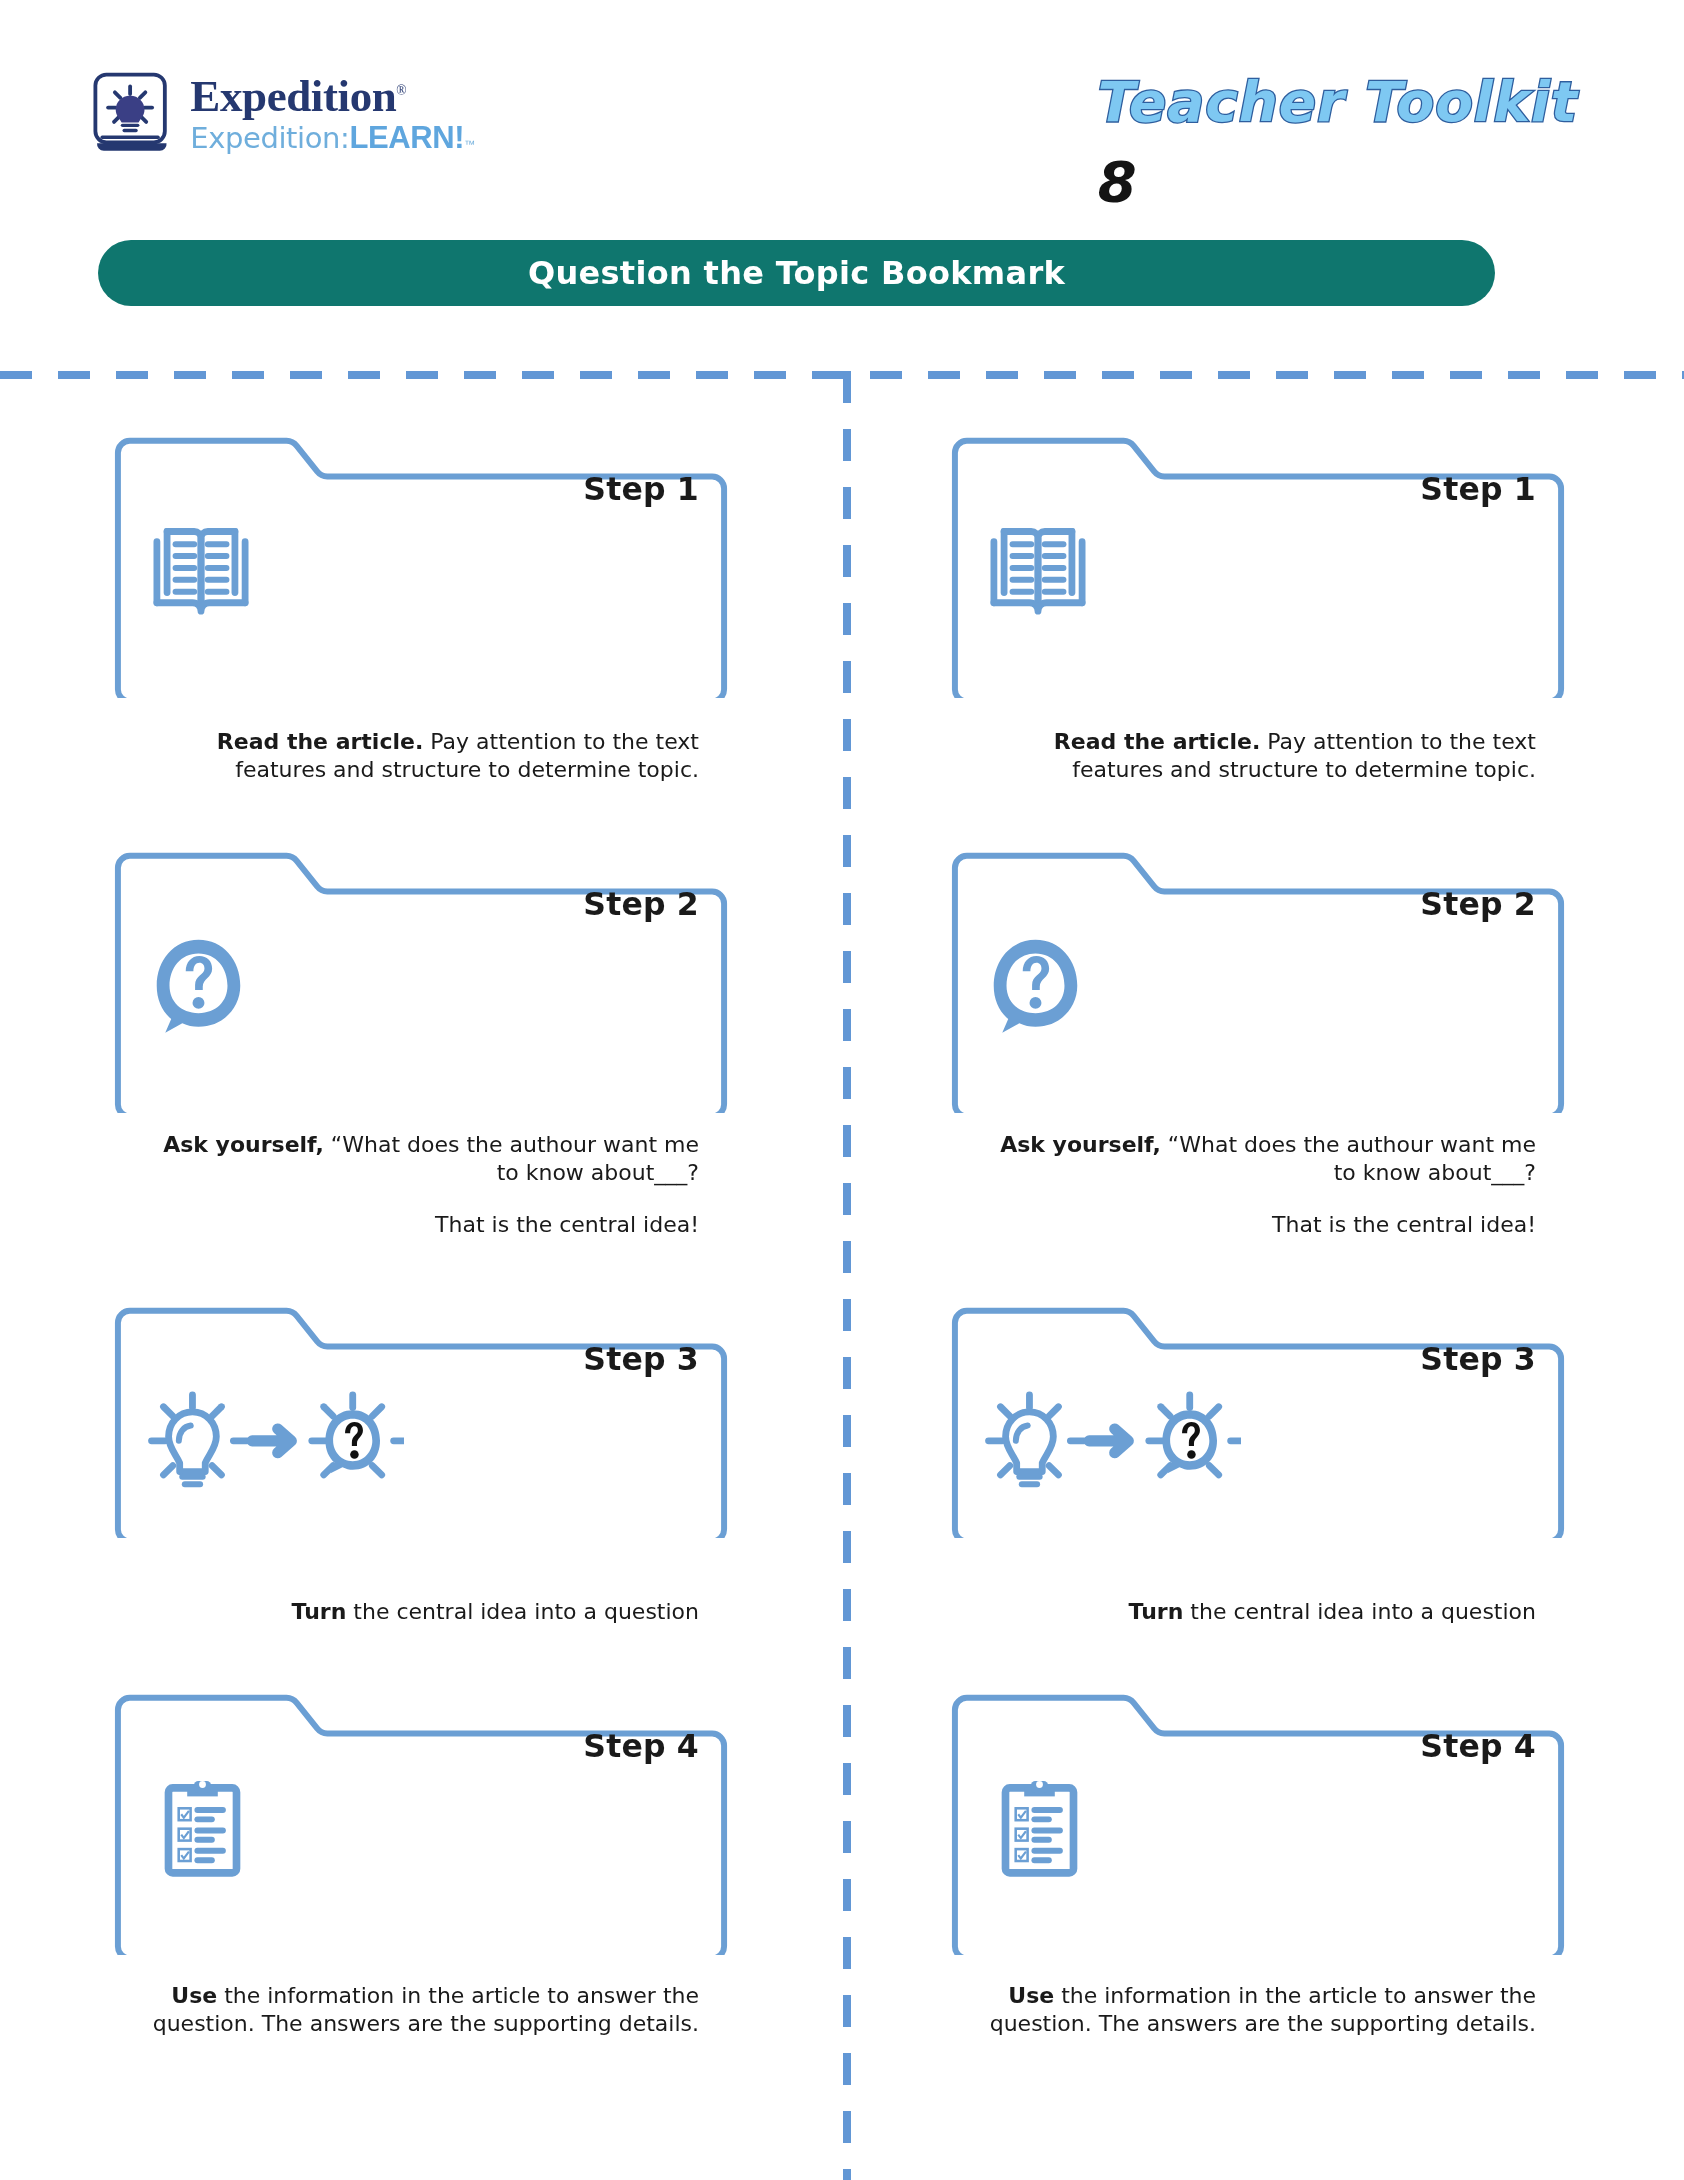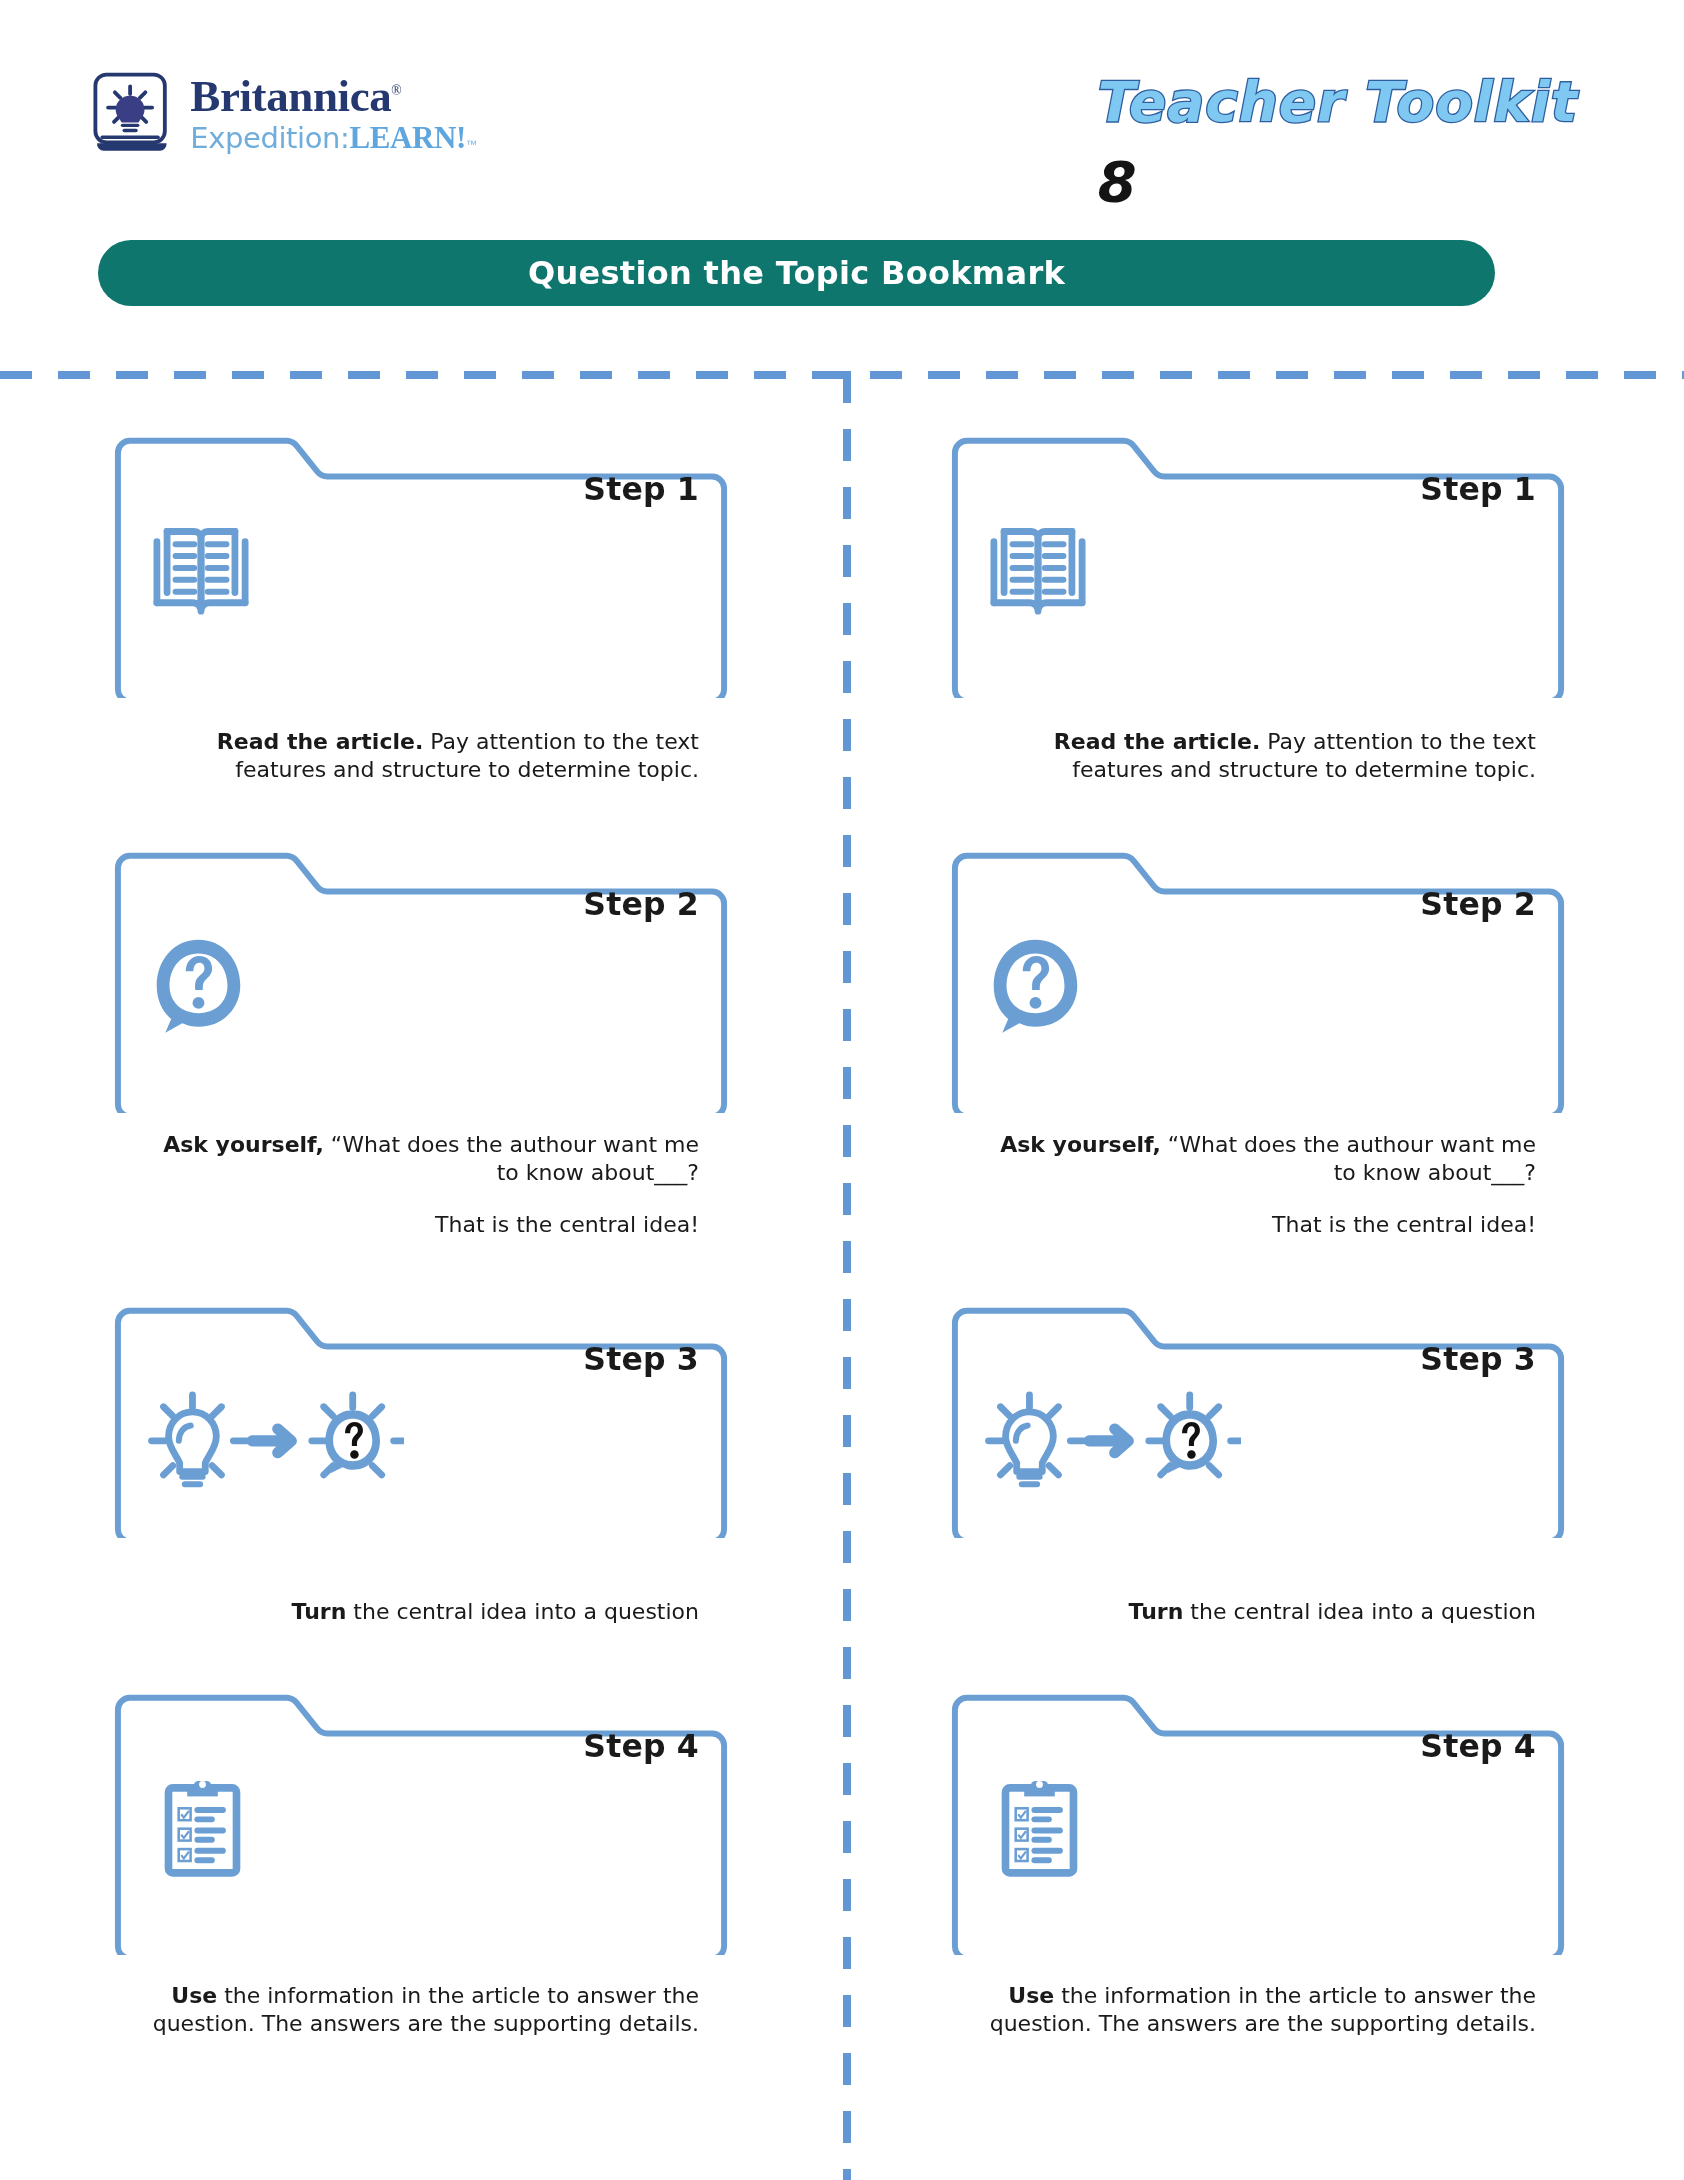--- a/index.html
+++ b/index.html
@@ -61,21 +61,21 @@
     align-items: baseline;
     margin-top: 3.4px;
   }
   .brand-sub .exp {
     font-family: "DejaVu Sans", sans-serif;
     font-size: 29px;
     color: #6FAEDC;
     letter-spacing: -0.4px;
   }
   .brand-sub .learn {
-    font-family: Liberation Serif, serif;
+    font-family: Liberation Sans, sans-serif;
     font-size: 31px;
     font-weight: bold;
     color: #5FA6DE;
     letter-spacing: -0.4px;
   }
   .brand-sub .tm {
     font-size: 11px;
     color: #6FAEDC;
     vertical-align: super;
   }
@@ -224,21 +224,21 @@
         <path d="M26 59 l6.5 -6.5" stroke="#253870" stroke-width="4.5" stroke-linecap="round"></path>
         <path d="M64 59 l-6.5 -6.5" stroke="#253870" stroke-width="4.5" stroke-linecap="round"></path>
         <path d="M45 28 c-10 0 -17 7.5 -17 16.5 c0 7 5 11 7 15 h20 c2 -4 7 -8 7 -15 c0 -9 -7 -16.5 -17 -16.5 z" fill="#3A3F85"></path>
         <path d="M36 63 h18" stroke="#253870" stroke-width="4" stroke-linecap="round"></path>
         <path d="M38 69 h14" stroke="#253870" stroke-width="4" stroke-linecap="round"></path>
         <path d="M12 77 h66" stroke="#253870" stroke-width="4" stroke-linecap="round"></path>
         <path d="M6 84 h82 a8 8 0 0 1 -8 9 h-66 a8 8 0 0 1 -8 -9 z" fill="#253870"></path>
       </svg>
     </div>
     <div class="brand-word">
-      <div class="brand-name"><span>Britannica</span><span class="reg">®</span></div>
+      <div class="brand-name"><span>Expedition</span><span class="reg">®</span></div>
       <div class="brand-sub">
         <span class="exp">Expedition:</span>
         <span class="learn">LEARN!</span>
         <span class="tm">™</span>
       </div>
     </div>
   </div>
 
   <div class="toolkit">
     <span class="toolkit-title">Teacher Toolkit</span>

